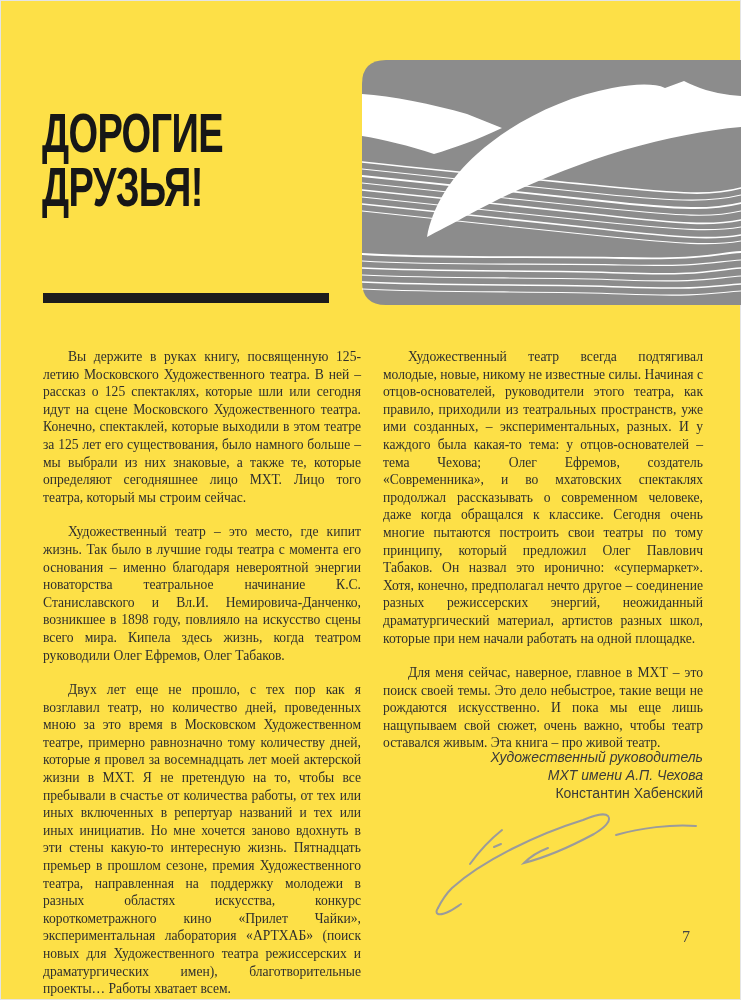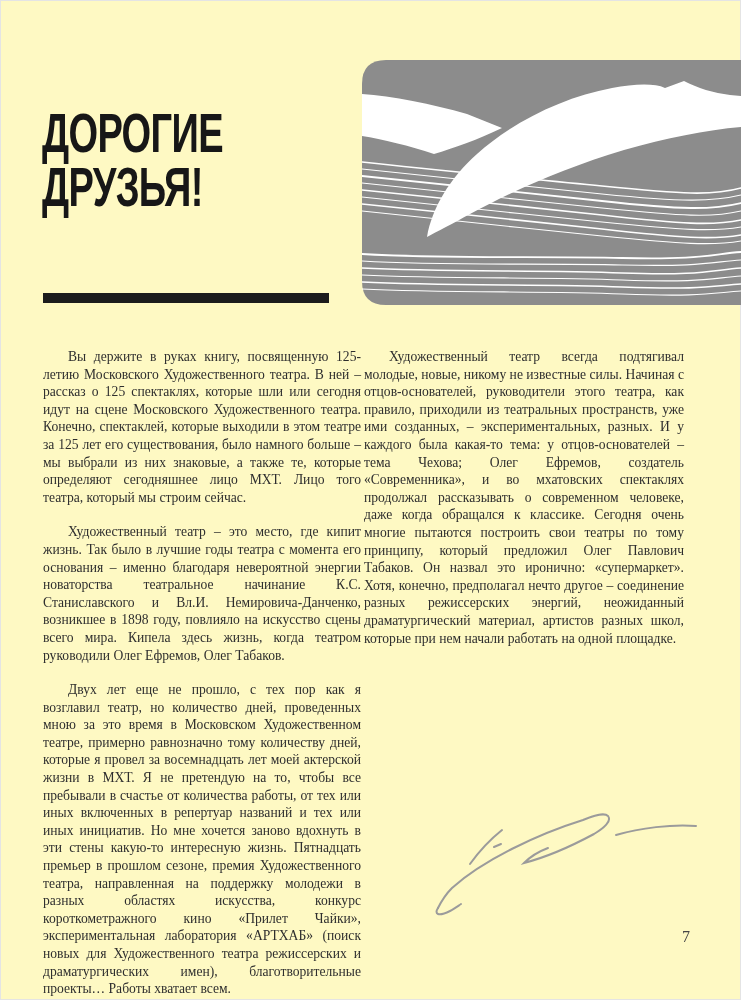--- a/index.html
+++ b/index.html
@@ -4,21 +4,21 @@
 <style>
   html, body {
     margin: 0;
     padding: 0;
     background: #ffffff;
   }
   .page {
     position: relative;
     width: 741px;
     height: 1000px;
-    background: #fef9c3;
+    background: #fde047;
     box-shadow: inset 0 0 0 1px #e4e4e4;
     overflow: hidden;
     font-family: "Liberation Serif", serif;
   }
   
   .headline {
     position: absolute;
     left: 42px;
     top: 106px;
     font-family: "Liberation Sans", sans-serif;
@@ -51,21 +51,21 @@
   .col {
     position: absolute;
     top: 348px;
     width: 318px;
     font-size: 13.6px;
     line-height: 17.6px;
     color: #2e2e2e;
     text-align: justify;
   }
   .col-left  { left: 43px;  }
-  .col-right { left: 364px; width: 320px; }
+  .col-right { left: 383px; width: 320px; }
   .col p {
     margin: 0 0 17px 0;
     text-indent: 25px;
     font-family: Liberation Serif, serif;
   }
   
   .sig-caption {
     position: absolute;
     left: 383px;
     top: 748px;
@@ -136,22 +136,28 @@
   </div>
 
   <div class="col col-left">
     <p>Вы держите в руках книгу, посвященную 125-летию Московского Художественного театра. В ней – рассказ о 125 спектаклях, которые шли или сегодня идут на сцене Московского Художественного театра. Конечно, спектаклей, которые выходили в этом театре за 125 лет его существования, было намного больше – мы выбрали из них знаковые, а также те, которые определяют сегодняшнее лицо МХТ. Лицо того театра, который мы строим сейчас.</p>
     <p>Художественный театр – это место, где кипит жизнь. Так было в лучшие годы театра с момента его основания – именно благодаря невероятной энергии новаторства театральное начинание К.С. Станиславского и Вл.И. Немировича-Данченко, возникшее в 1898 году, повлияло на искусство сцены всего мира. Кипела здесь жизнь, когда театром руководили Олег Ефремов, Олег Табаков.</p>
     <p>Двух лет еще не прошло, с тех пор как я возглавил театр, но количество дней, проведенных мною за это время в Московском Художественном театре, примерно равнозначно тому количеству дней, которые я провел за восемнадцать лет моей актерской жизни в МХТ. Я не претендую на то, чтобы все пребывали в счастье от количества работы, от тех или иных включенных в репертуар названий и тех или иных инициатив. Но мне хочется заново вдохнуть в эти стены какую-то интересную жизнь. Пятнадцать премьер в прошлом сезоне, премия Художественного театра, направленная на поддержку молодежи в разных областях искусства, конкурс короткометражного кино «Прилет Чайки», экспериментальная лаборатория «АРТХАБ» (поиск новых для Художественного театра режиссерских и драматургических имен), благотворительные проекты… Работы хватает всем.</p>
   </div>
 
   <div class="col col-right">
     <p>Художественный театр всегда подтягивал молодые, новые, никому не известные силы. Начиная с отцов-основателей, руководители этого театра, как правило, приходили из театральных пространств, уже ими созданных, – экспериментальных, разных. И у каждого была какая-то тема: у отцов-основателей – тема Чехова; Олег Ефремов, создатель «Современника», и во мхатовских спектаклях продолжал рассказывать о современном человеке, даже когда обращался к классике. Сегодня очень многие пытаются построить свои театры по тому принципу, который предложил Олег Павлович Табаков. Он назвал это иронично: «супермаркет». Хотя, конечно, предполагал нечто другое – соединение разных режиссерских энергий, неожиданный драматургический материал, артистов разных школ, которые при нем начали работать на одной площадке.</p>
+    <p>Для меня сейчас, наверное, главное в МХТ – это поиск своей темы. Это дело небыстрое, такие вещи не рождаются искусственно. И пока мы еще лишь нащупываем свой сюжет, очень важно, чтобы театр оставался живым. Эта книга – про живой театр.</p>
   </div>
 
+  <div class="sig-caption">
+    <div class="italic">Художественный руководитель</div>
+    <div class="italic">МХТ имени А.П. Чехова</div>
+    <div>Константин Хабенский</div>
+  </div>
 
   <div class="sig-image">
     <svg width="275" height="105" viewBox="0 0 275 105" xmlns="http://www.w3.org/2000/svg">
       <g stroke="#9b9b9b" stroke-width="2" fill="none" stroke-linecap="round">
         <path d="M 10 96 C 14 88, 18 82, 24 76 C 55 48, 110 22, 155 8 C 165 4, 176 0, 180 4 C 184 9, 176 16, 166 22 C 140 36, 115 46, 96 51 C 103 44, 112 39, 120 36"></path>
         <path d="M 10 96 C 6 102, 10 105, 22 99 C 26 97, 30 94, 33 92"></path>
         <path d="M 42 52 C 52 38, 64 26, 74 18"></path>
         <path d="M 66 35 L 73 32"></path>
         <path d="M 188 23 C 212 16, 244 12, 268 14"></path>
       </g>

